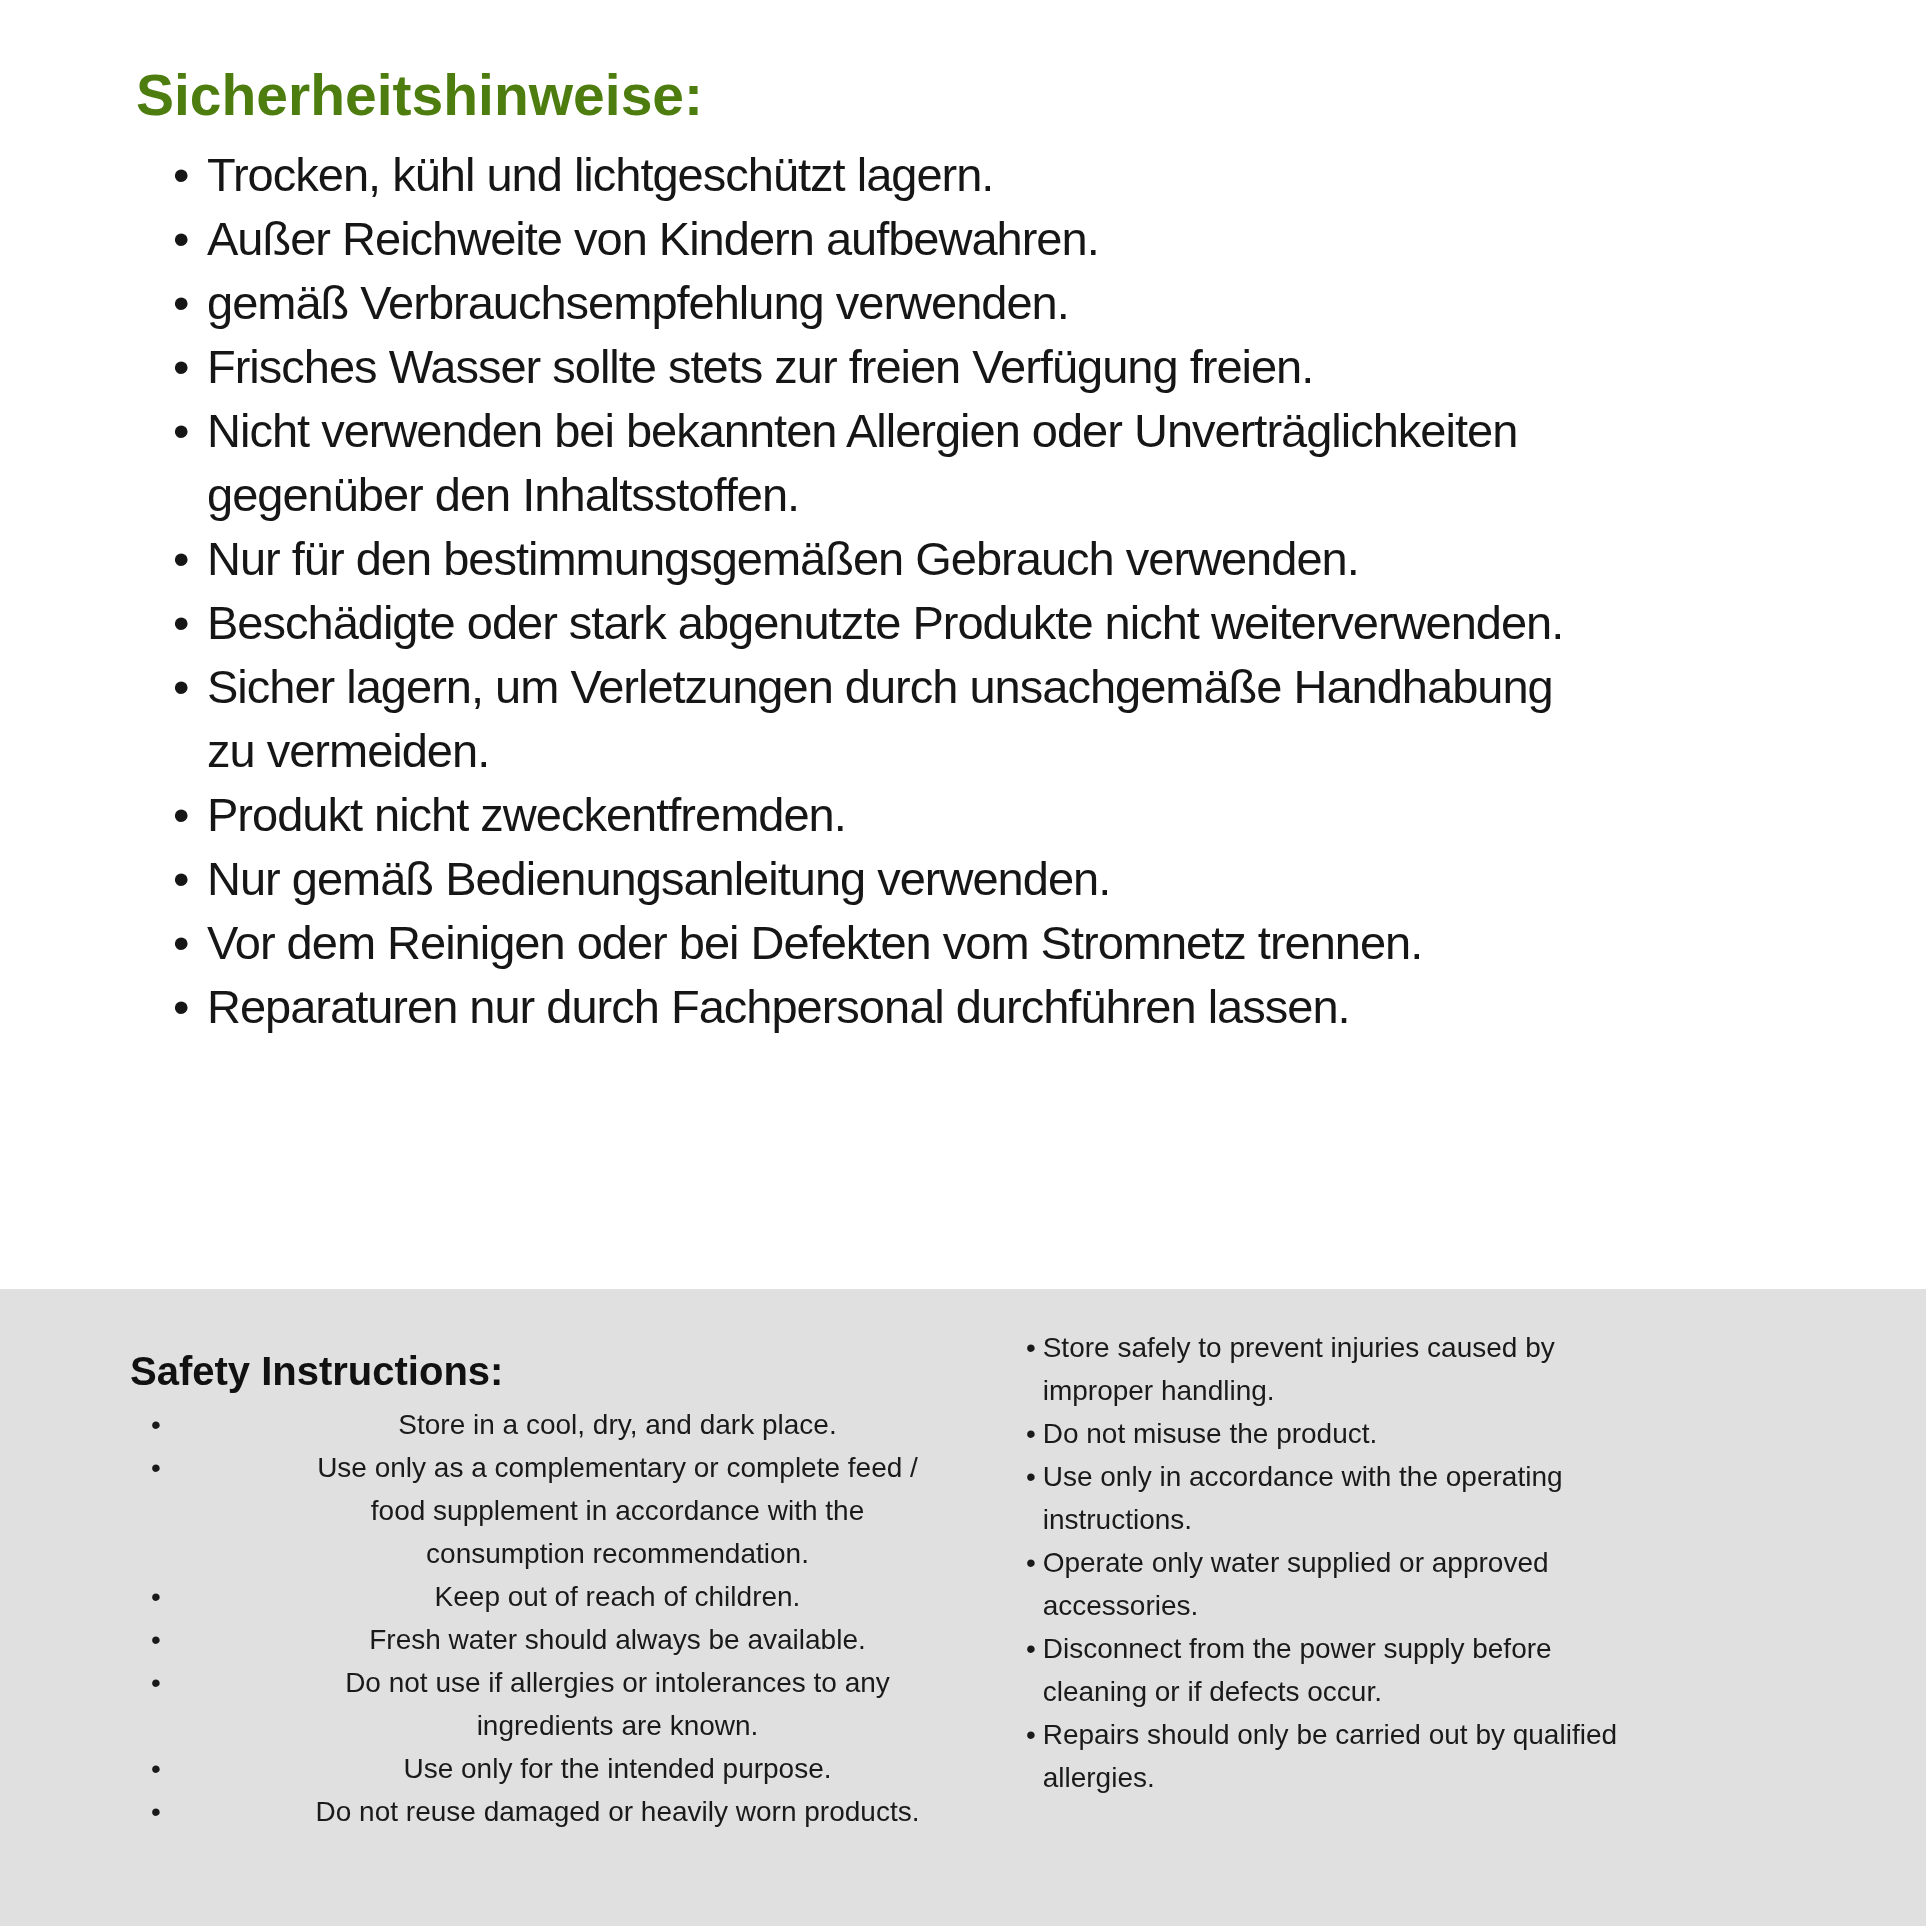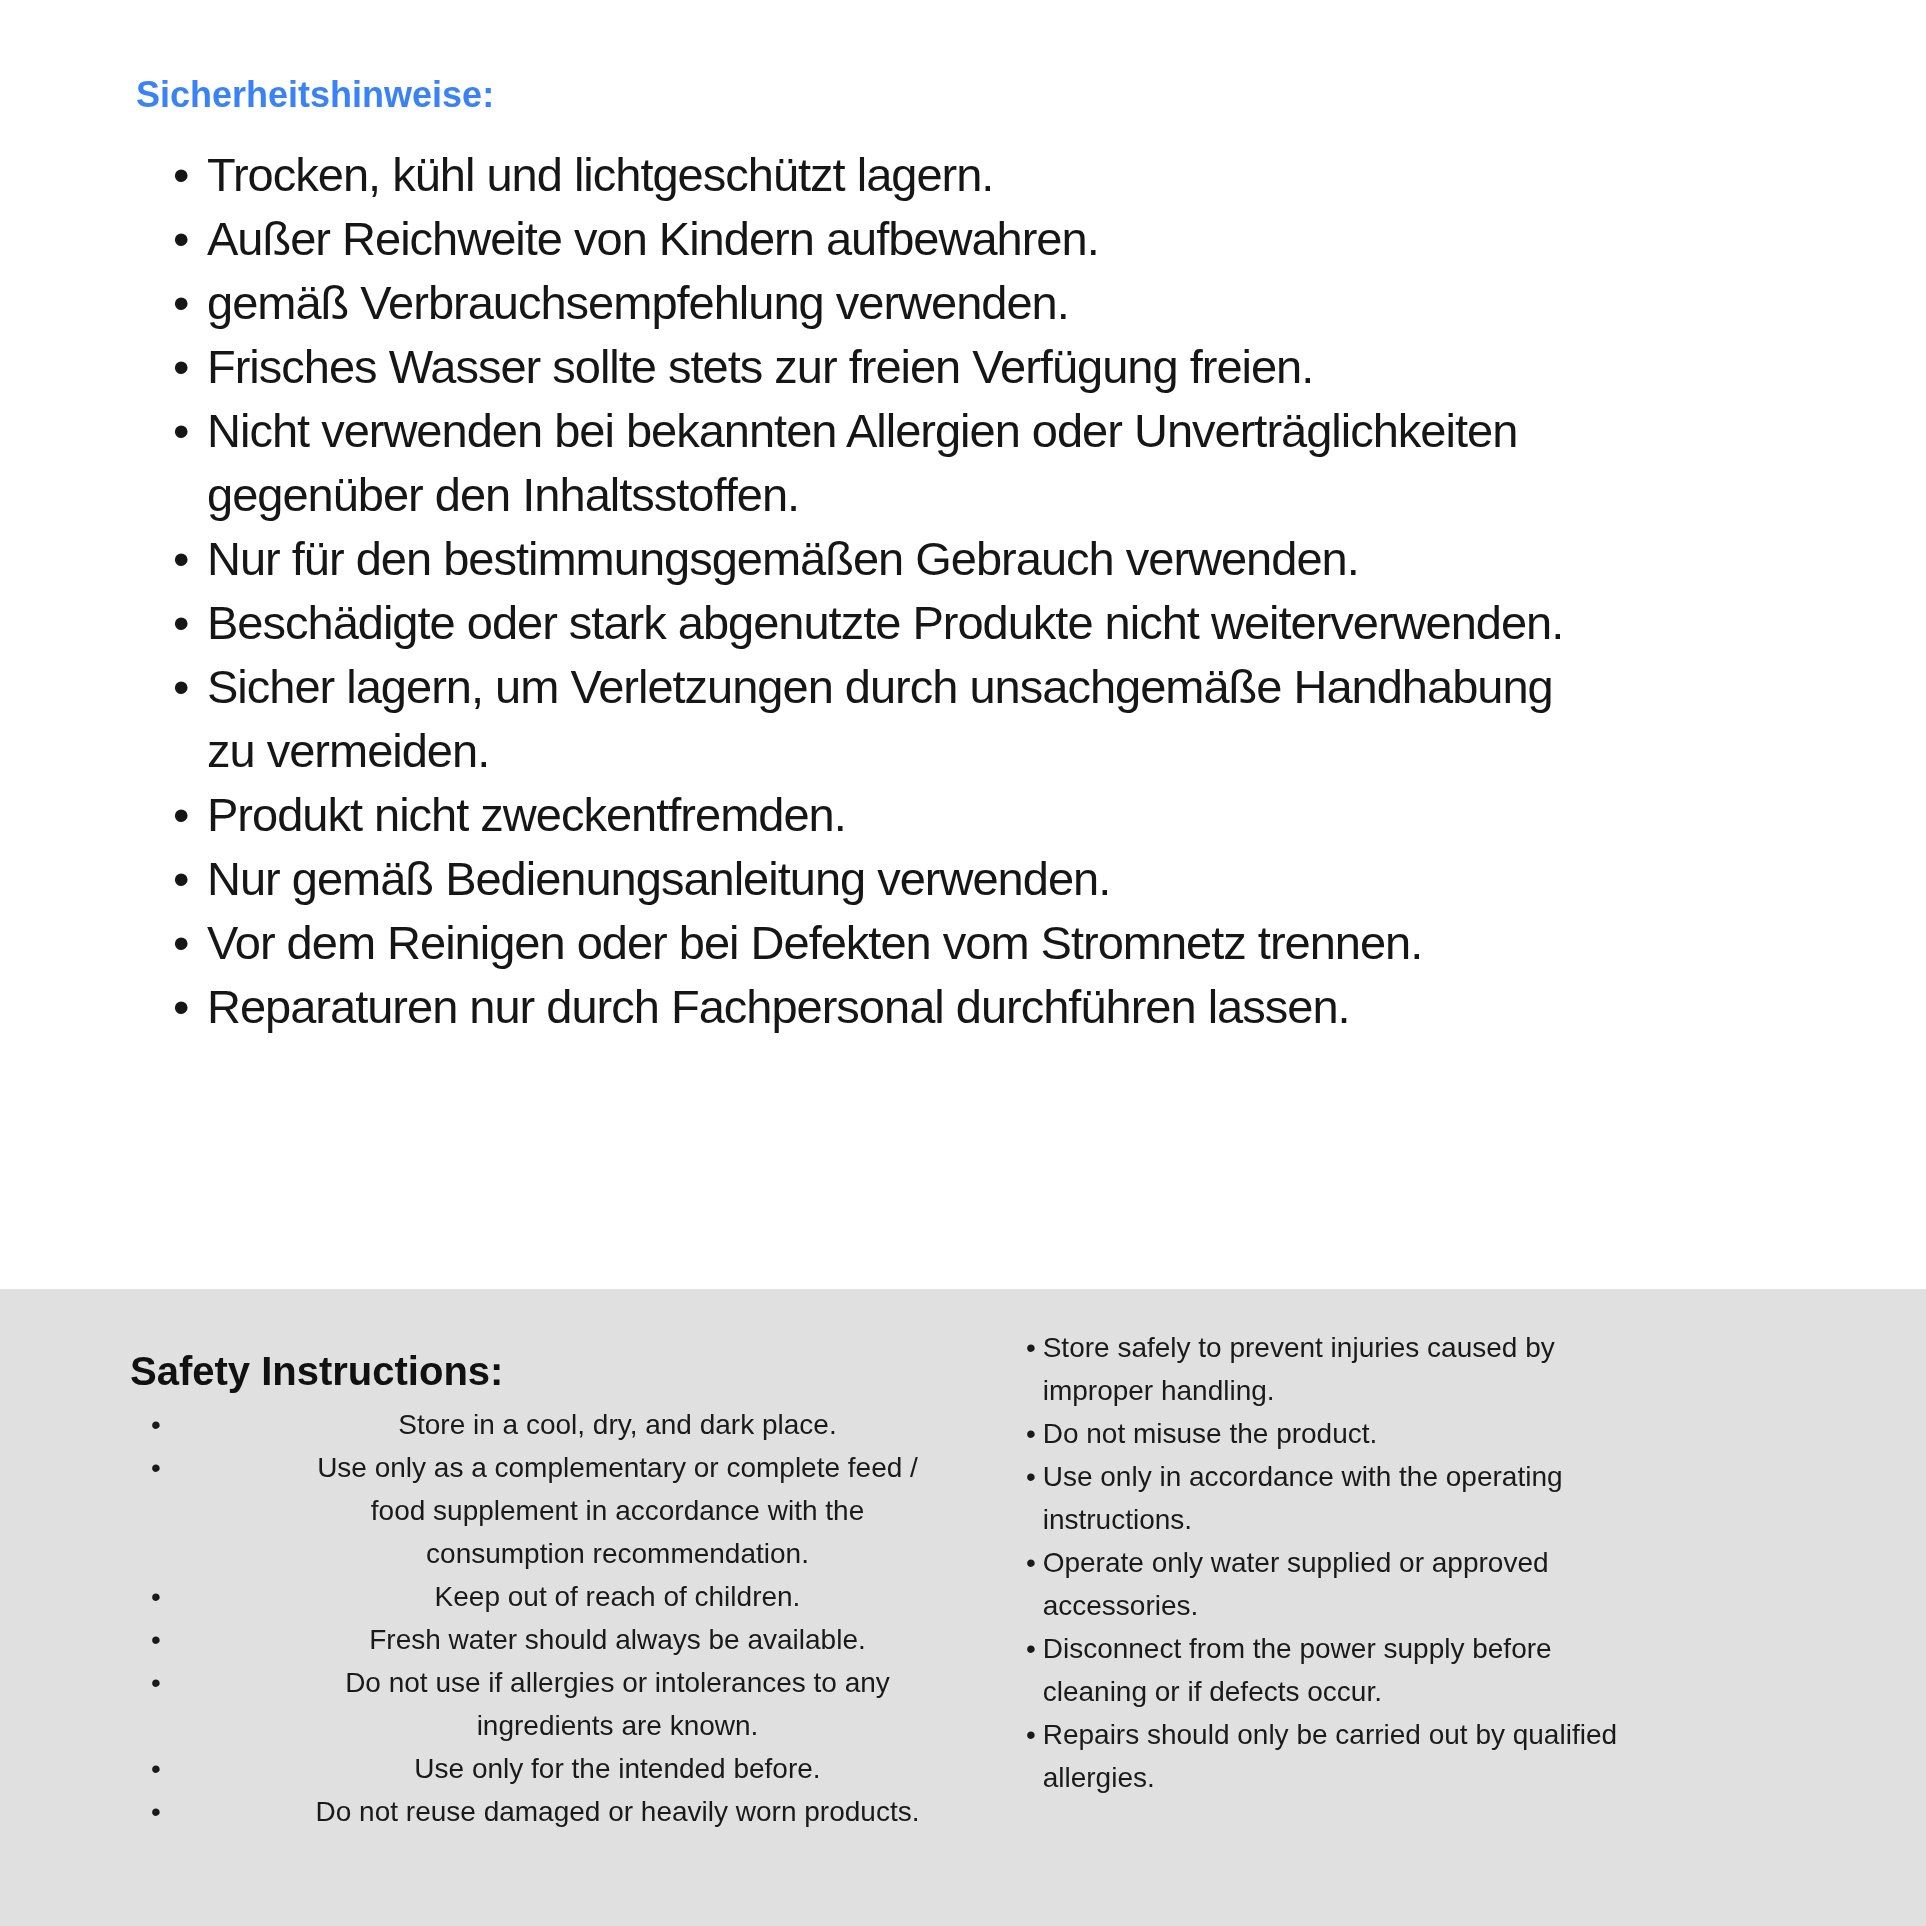--- a/index.html
+++ b/index.html
@@ -18,24 +18,24 @@
     left: 0;
     top: 1289px;
     width: 1926px;
     height: 638px;
     background: #e0e0e0;
   }
   .de-title {
     position: absolute;
     left: 136px;
     top: 65px;
-    font-size: 36px;
+    font-size: 57px;
     line-height: 60px;
     font-weight: bold;
-    color: #3b82f6;
+    color: #4d7c0f;
     white-space: nowrap;
   }
   ul { list-style: none; }
   .de-list {
     position: absolute;
     left: 173px;
     top: 143px;
     width: 1708px;
     font-size: 47px;
     line-height: 64px;
@@ -152,21 +152,21 @@
         <span class="ln">Keep out of reach of children.</span>
       </li>
     <li>
         <span class="ln">Fresh water should always be available.</span>
       </li>
     <li>
         <span class="ln">Do not use if allergies or intolerances to any</span>
         <span class="ln">ingredients are known.</span>
       </li>
     <li>
-        <span class="ln">Use only for the intended before.</span>
+        <span class="ln">Use only for the intended purpose.</span>
       </li>
     <li>
         <span class="ln">Do not reuse damaged or heavily worn products.</span>
       </li>
   </ul>
 
   <ul class="en-list en-right">
     <li>
         <span class="ln">Store safely to prevent injuries caused by</span>
         <span class="ln">improper handling.</span>

